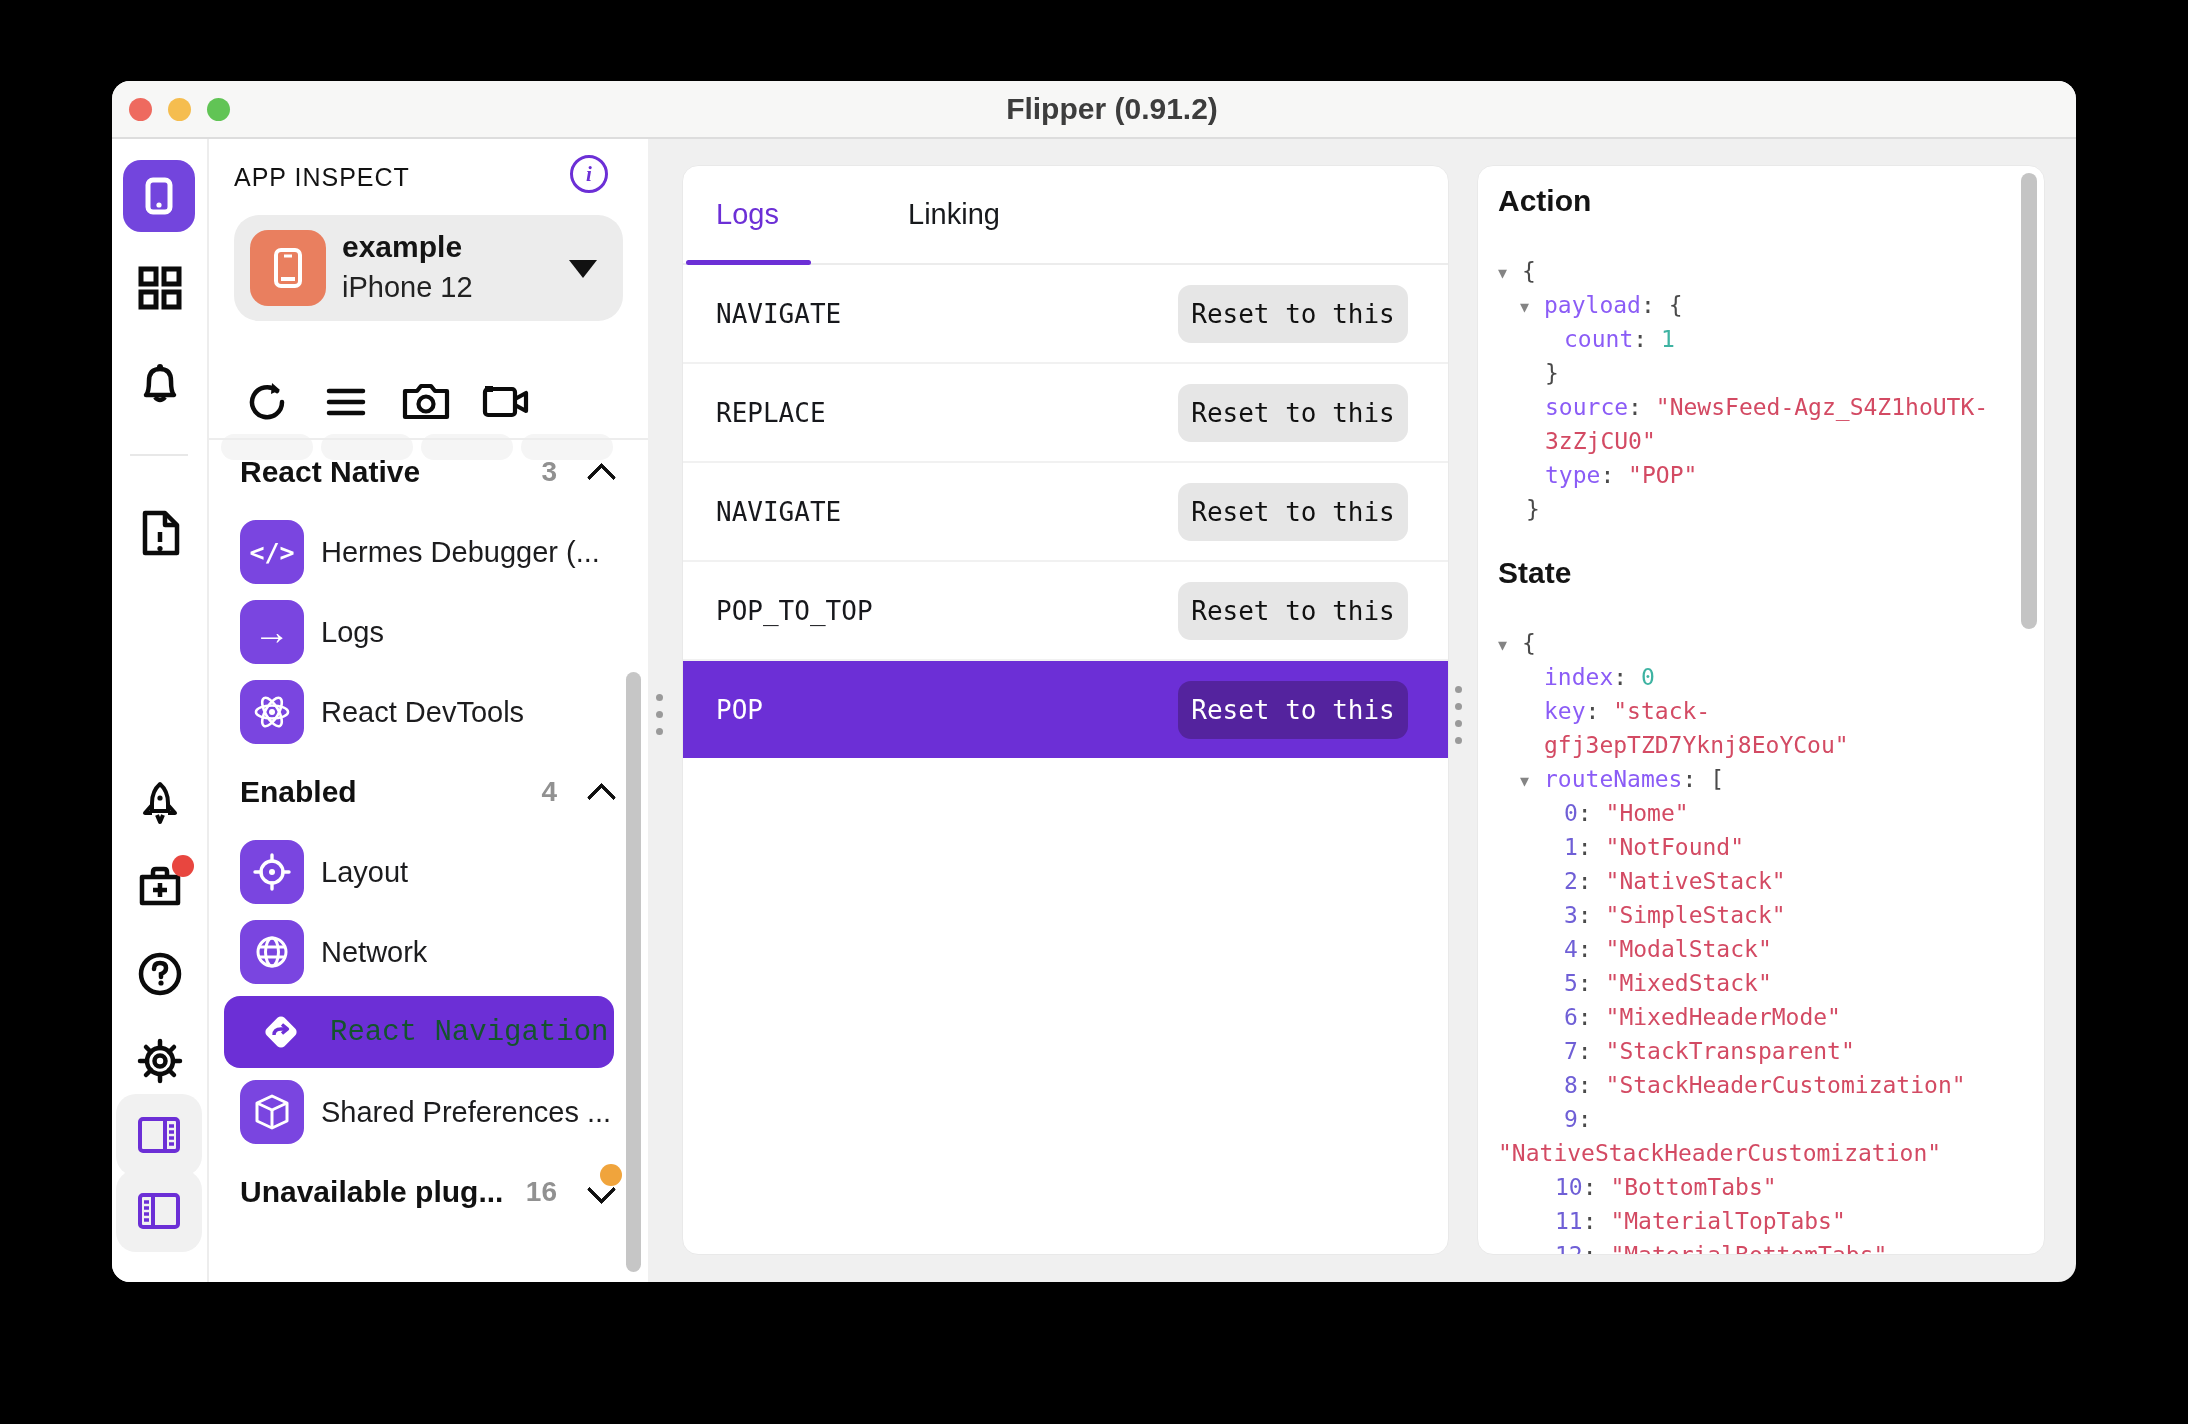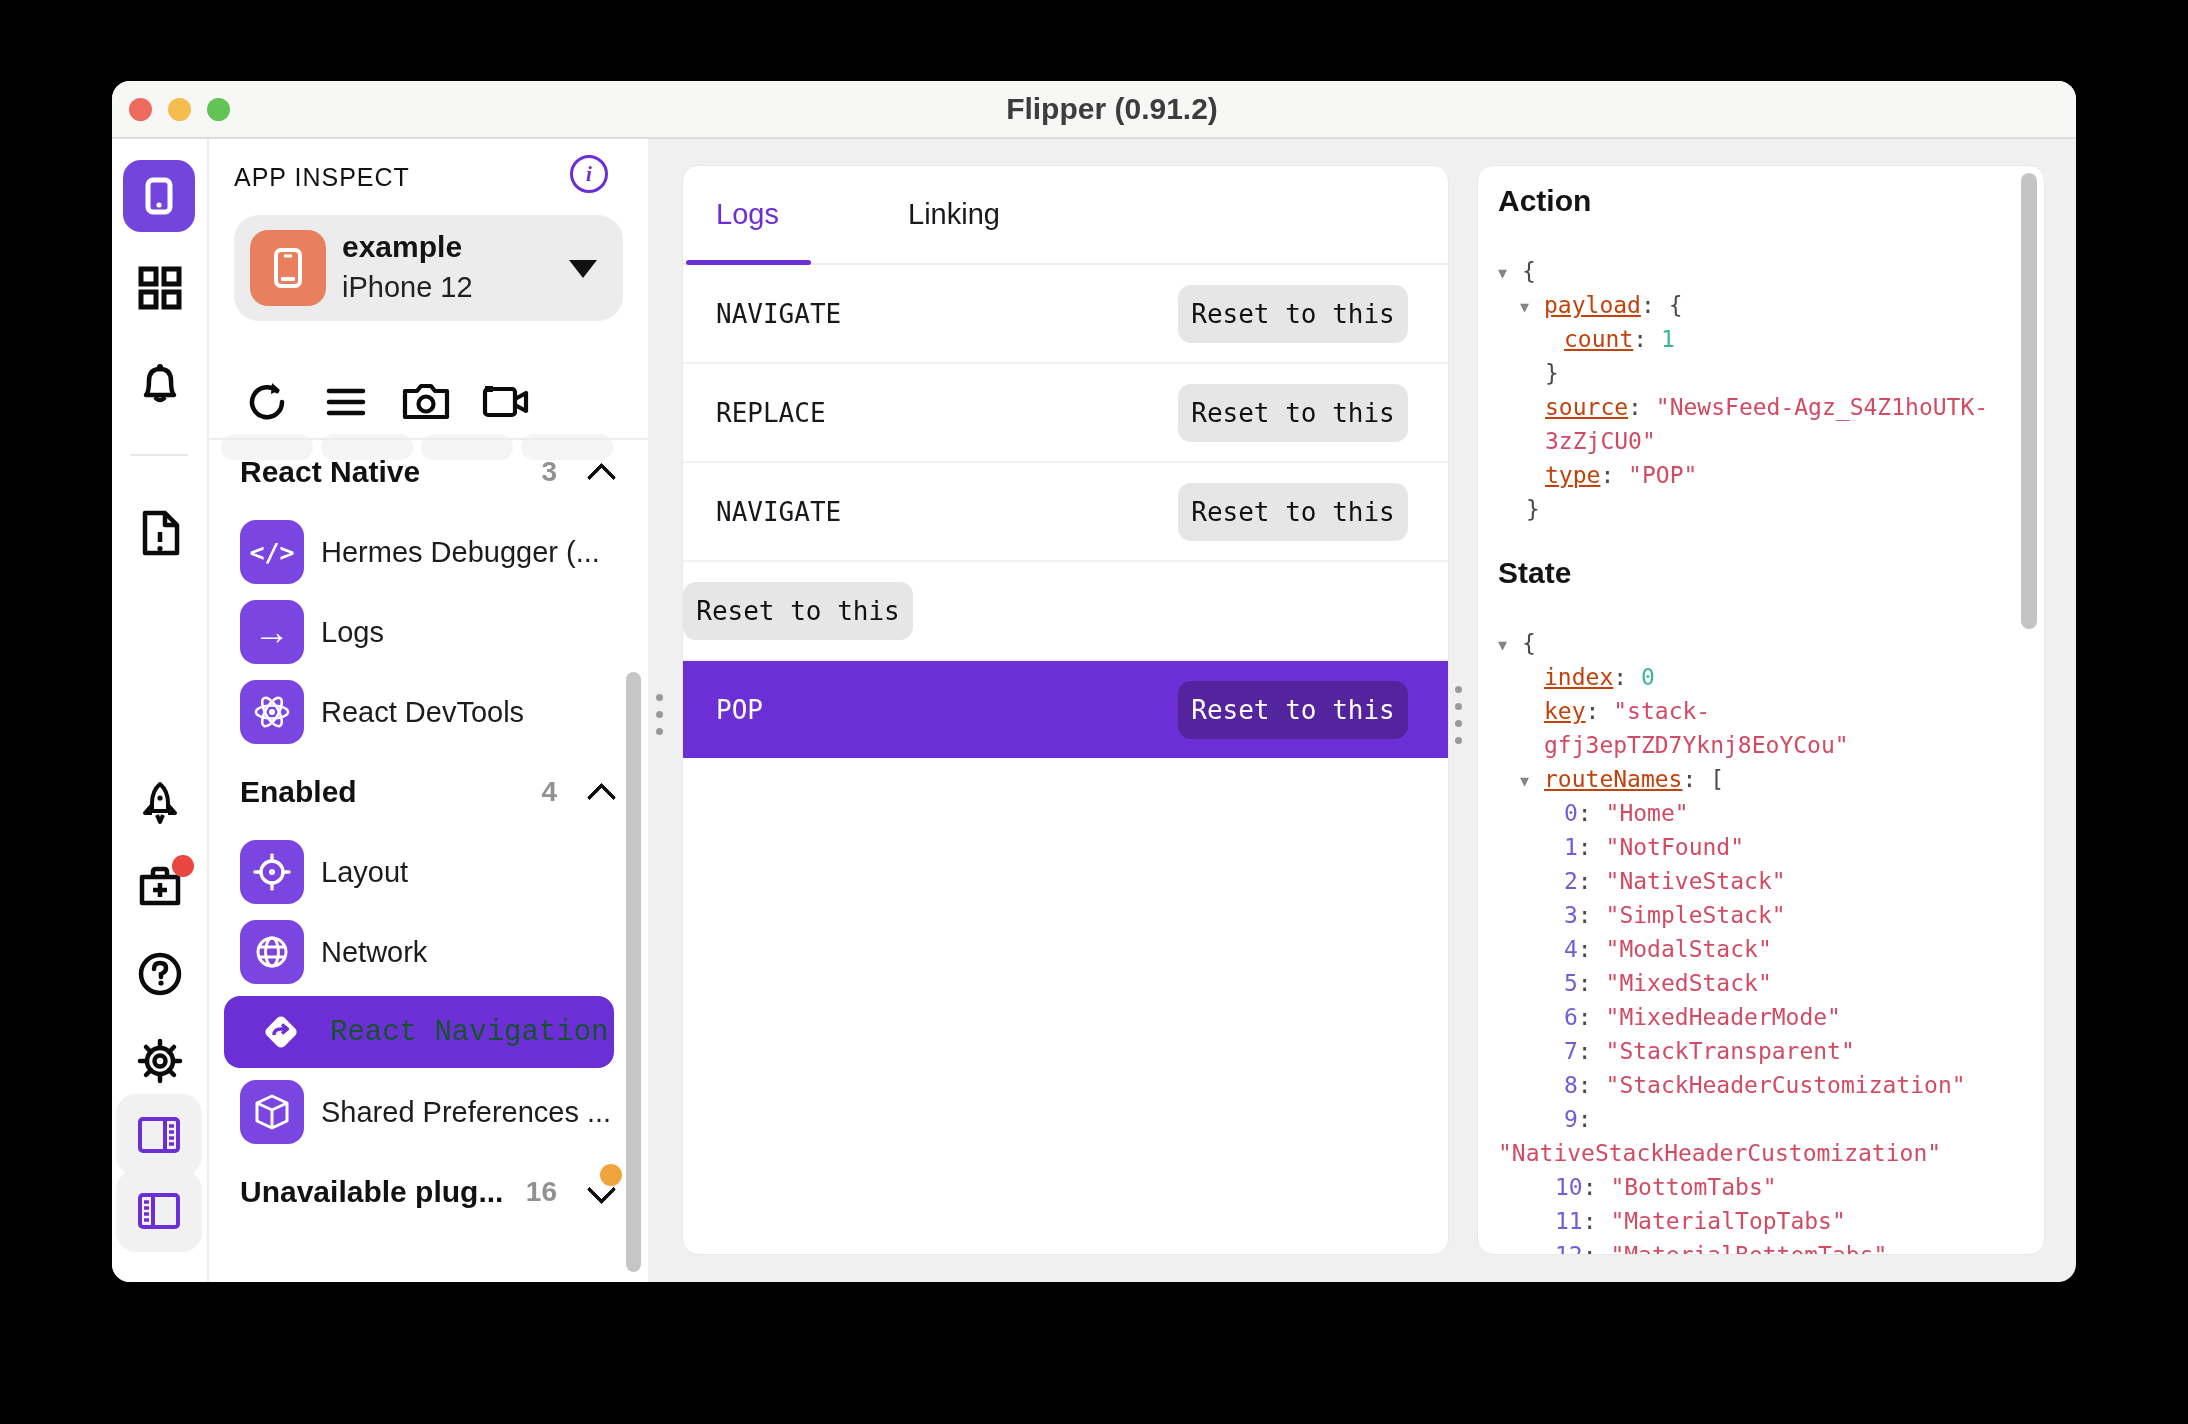--- a/index.html
+++ b/index.html
@@ -74,21 +74,21 @@
              font-family:"DejaVu Sans Mono",monospace;font-size:26px;color:#111;}
   .log-row.selected{background:#6c2fd6;border-bottom:none;}
   .log-row.selected .log-event{color:#fff;}
   .log-row.selected .reset-btn{background:#54239e;color:#fff;}
   
   .right-card{left:1365px;width:566px;height:1088px;}
   .insp-title{position:absolute;left:20px;font-size:30px;font-weight:bold;color:#141414;}
   .json-block{position:absolute;left:20px;right:8px;}
   .json-line{height:34px;line-height:34px;font-family:"DejaVu Sans Mono",monospace;font-size:23px;white-space:nowrap;color:#4a4a4a;}
   .json-line .arrow{display:inline-block;width:24px;font-size:15px;color:#848484;vertical-align:middle;}
-  .tok-key{color:#c2410c;text-decoration:underline;}
+  .tok-key{color:#8b5cf6;}
   .tok-idx{color:#6f5fd6;}
   .tok-str{color:#d34a63;}
   .tok-num{color:#3eb3a2;}
   .rc-scroll{position:absolute;right:7px;top:7px;width:16px;height:456px;border-radius:8px;background:#c4c4c4;}
   svg{display:block;}
 </style>
 </head>
 <body>
 
 <div class="stage">
@@ -401,20 +401,21 @@
       </div>
       <div class="log-row">
         <span class="log-event">REPLACE</span>
         <button class="reset-btn">Reset to this</button>
       </div>
       <div class="log-row">
         <span class="log-event">NAVIGATE</span>
         <button class="reset-btn">Reset to this</button>
       </div>
       <div class="log-row">
+        <span class="log-event">POP_TO_TOP</span>
         <button class="reset-btn">Reset to this</button>
       </div>
       <div class="log-row selected">
         <span class="log-event">POP</span>
         <button class="reset-btn">Reset to this</button>
       </div>
     </div>
 
     <div class="card right-card">
       <div class="insp-title" style="top:18px">Action</div>

